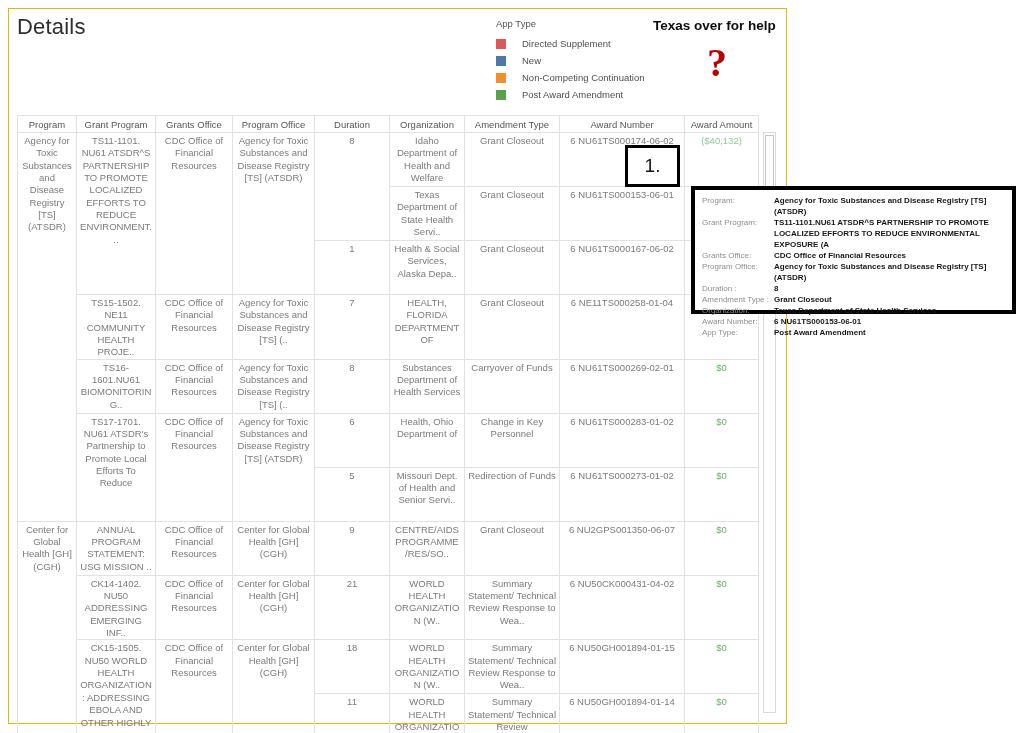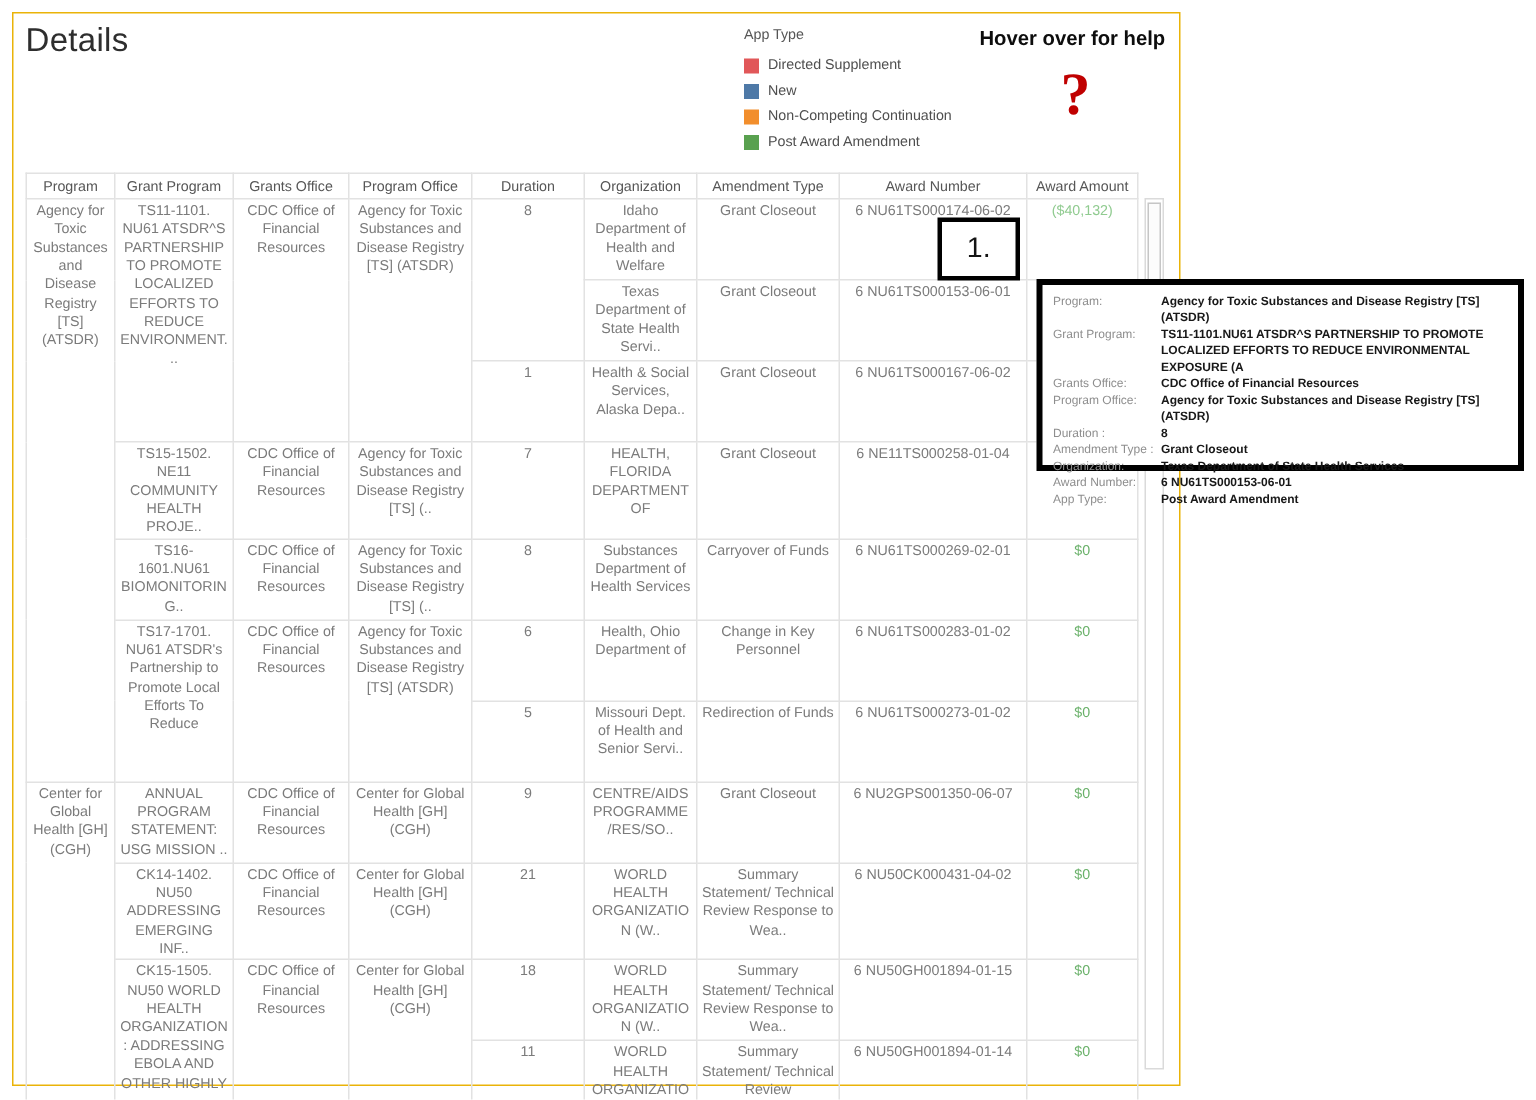--- a/index.html
+++ b/index.html
@@ -12,21 +12,21 @@
     position:absolute; left:8px; top:8px; width:779px; height:716px;
     border:1px solid #eab308; background:#fff;
   }
   .title {
     position:absolute; left:8px; top:5px; font-size:22px; color:#2e2e2e;
     letter-spacing:.2px;
   }
   
   .legend { position:absolute; left:487px; top:9px; }
   .legend-title { font-size:9.5px; color:#555; margin-bottom:6px; }
-  .legend-item { display:flex; align-items:center; height:17px; cursor:default; }
+  .legend-item { display:flex; align-items:center; height:17px; cursor:default;gap:10px; }
   .swatch { width:10px; height:10px; margin-right:6px; flex:0 0 auto; }
   .legend-label { font-size:9.5px; color:#4f4f4f; white-space:nowrap; }
   
   .help-text { position:absolute; left:644px; top:9px; font-size:13.5px; font-weight:bold; color:#0d0d0d; white-space:nowrap; }
   .help-q {
     position:absolute; left:698px; top:34px; font-size:40px; font-weight:bold;
     font-family:"Liberation Serif", serif; line-height:1;
   }
   
   .tablewrap { position:absolute; left:8px; top:106px; }
@@ -92,21 +92,21 @@
     <div class="legend-item">
       <span class="swatch" style="background: rgb(242, 142, 44);"></span>
       <span class="legend-label">Non-Competing Continuation</span>
     </div>
     <div class="legend-item">
       <span class="swatch" style="background: rgb(89, 161, 79);"></span>
       <span class="legend-label">Post Award Amendment</span>
     </div>
   </div>
 
-  <div class="help-text">Hover over for help</div>
+  <div class="help-text">Texas over for help</div>
   <div class="help-q" style="color: rgb(192, 0, 0);">?</div>
 
   <div class="tablewrap">
     <table class="details">
       <colgroup>
         <col class="c1">
           <col class="c2">
           <col class="c3">
           <col class="c4">
           <col class="c5">

